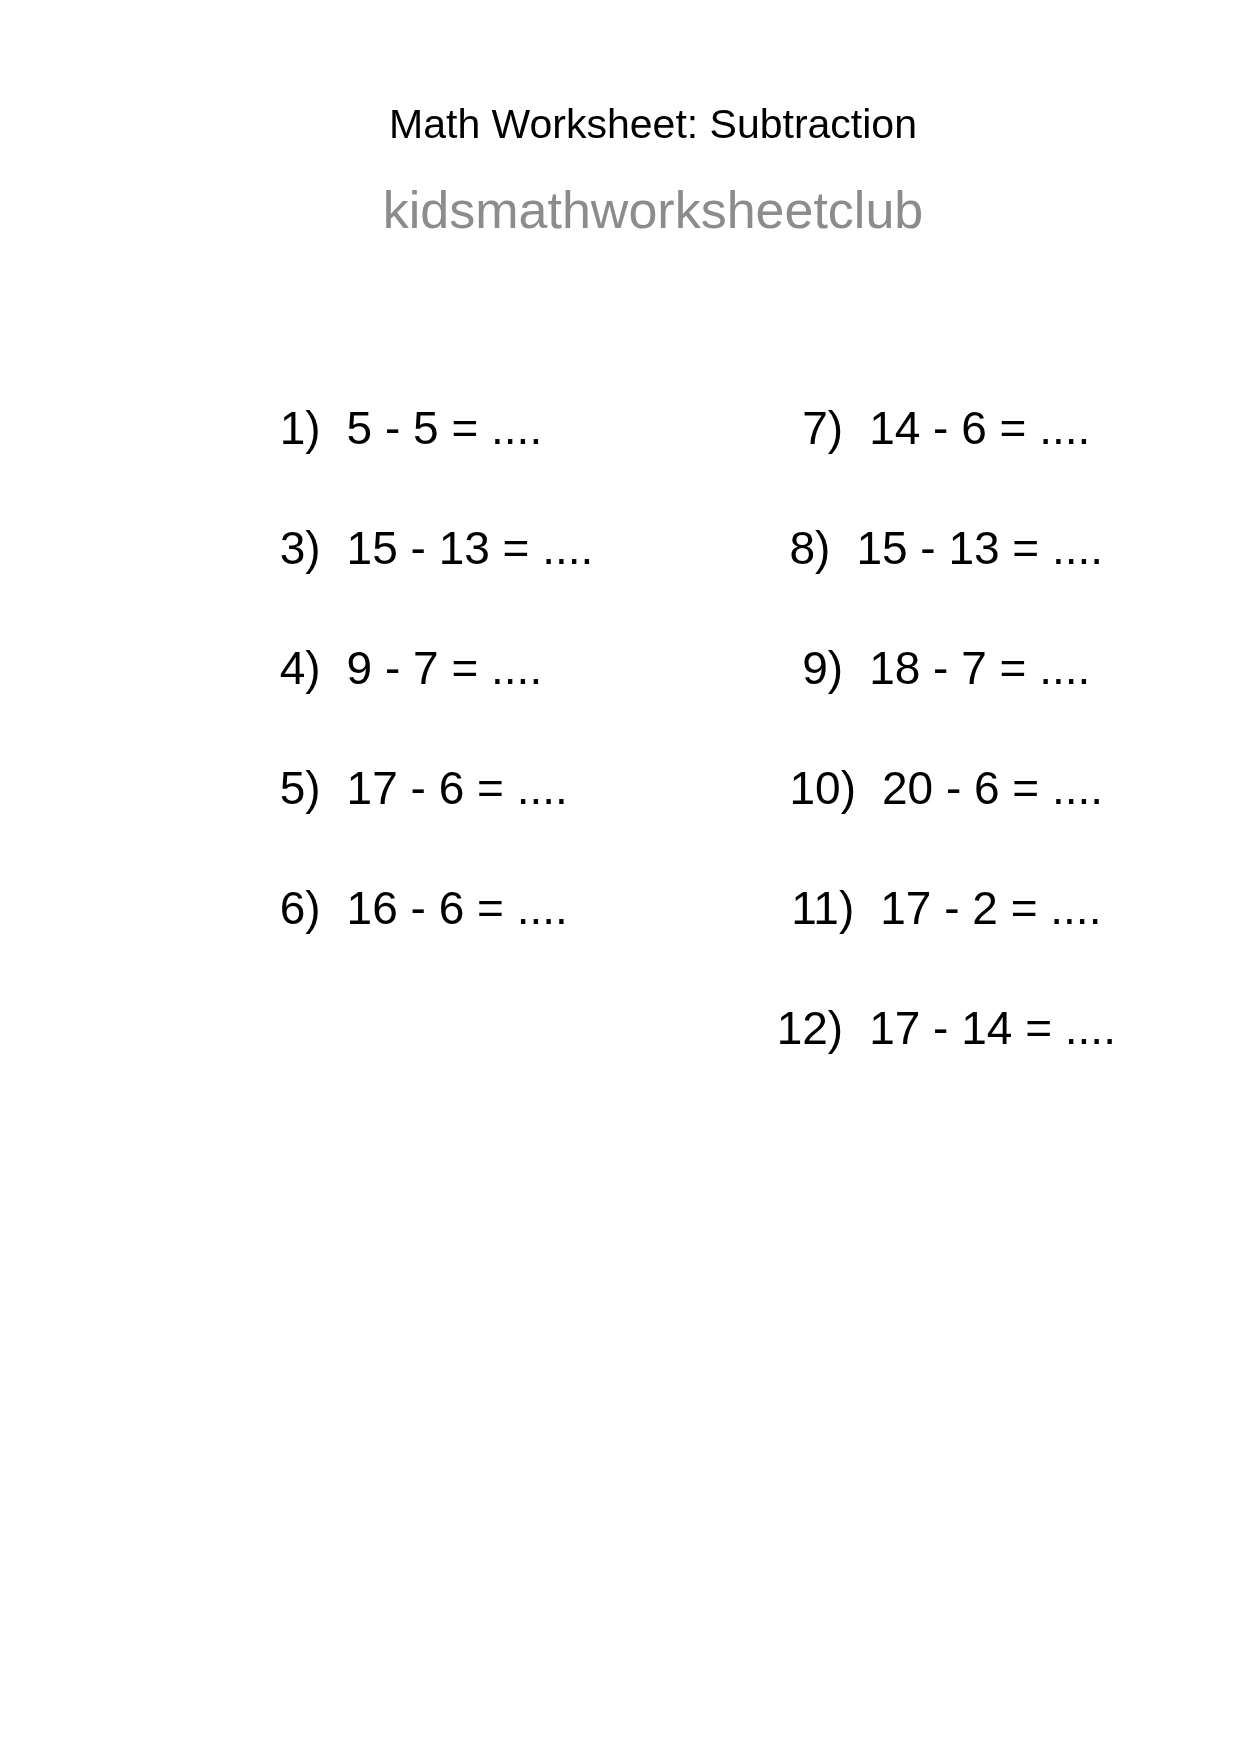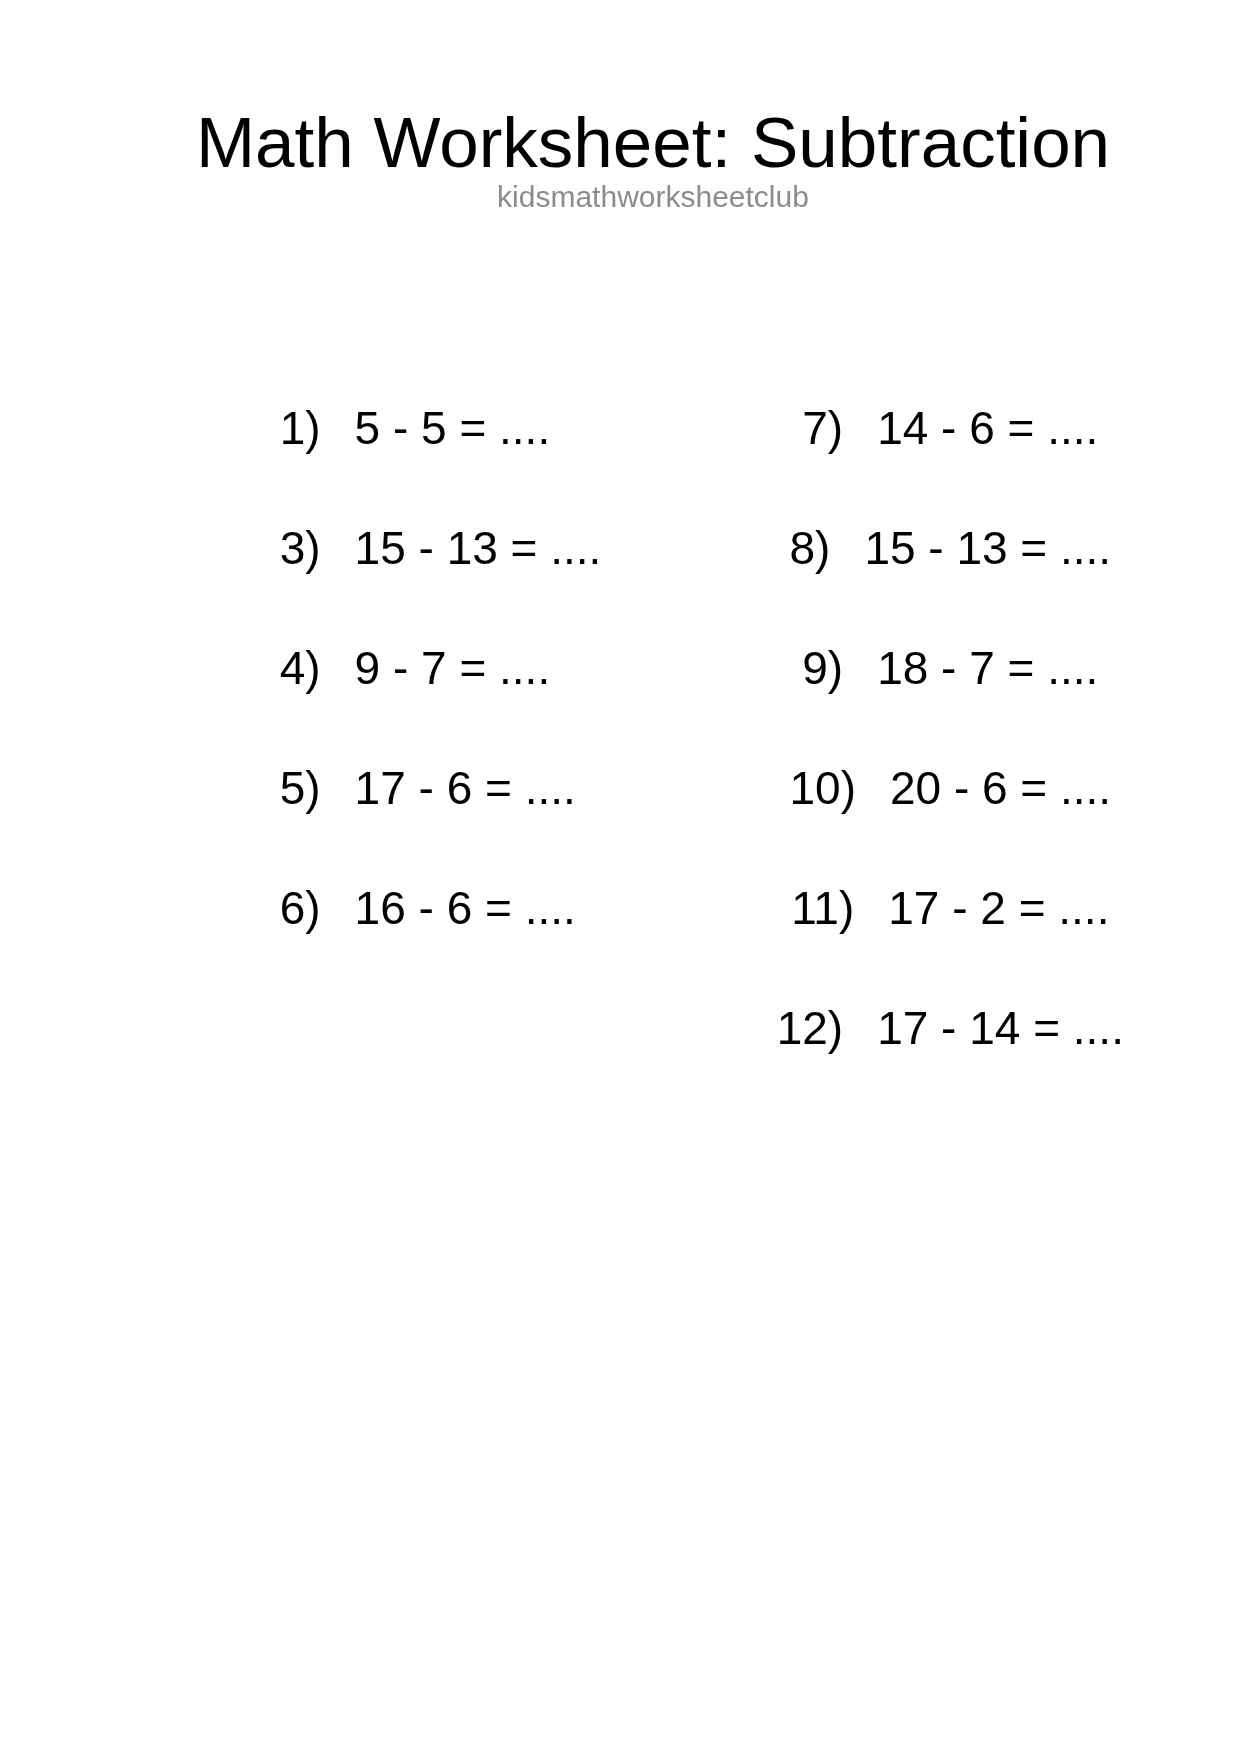--- a/index.html
+++ b/index.html
@@ -14,34 +14,34 @@
     background: var(--bg-color, #ffffff);
     overflow: hidden;
     font-family: "Liberation Sans", "DejaVu Sans", sans-serif;
   }
   .page-title {
     position: absolute;
     top: 100px;
     left: 66px;
     width: 1174px;
     text-align: center;
-    font-size: 71px;
+    font-size: 41px;
     line-height: 1.2;
     font-weight: 400;
     color: var(--title-color, #000000);
     letter-spacing: 0;
     white-space: pre;
   }
   .page-subtitle {
     position: absolute;
     top: 179px;
     left: 66px;
     width: 1174px;
     text-align: center;
-    font-size: 30px;
+    font-size: 52px;
     line-height: 1.2;
     font-weight: 400;
     color: var(--subtitle-color, #8c8c8c);
     white-space: pre;
   }
   .col {
     position: absolute;
     top: 346px;
   }
   .col-left  { left: 203px; }
@@ -52,21 +52,21 @@
     margin-bottom: 65px; 
     font-size: 46px;
     color: var(--text-color, #000000);
     white-space: pre;
   }
   .problem .num {
     display: inline-block;
   }
   .problem .expr {
     display: inline-block;
-    margin-left: 34px;
+    margin-left: 26px;
   }
 </style>
 </head>
 <body>
 
 <div class="sheet">
 
   <div class="page-title">Math Worksheet: Subtraction</div>
 
   <div class="page-subtitle">kidsmathworksheetclub</div>

